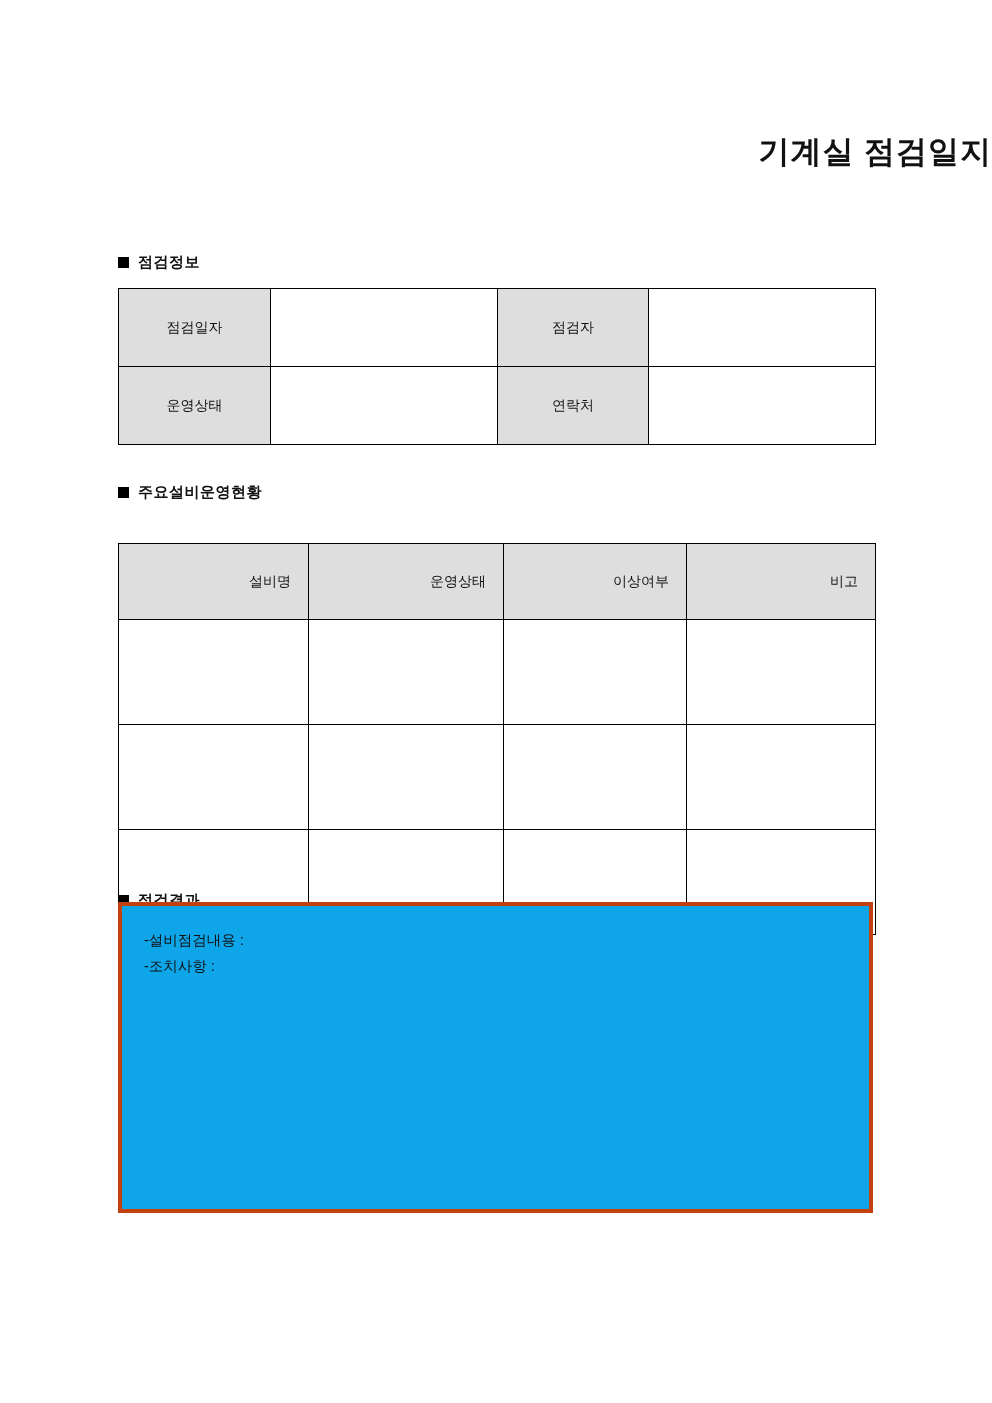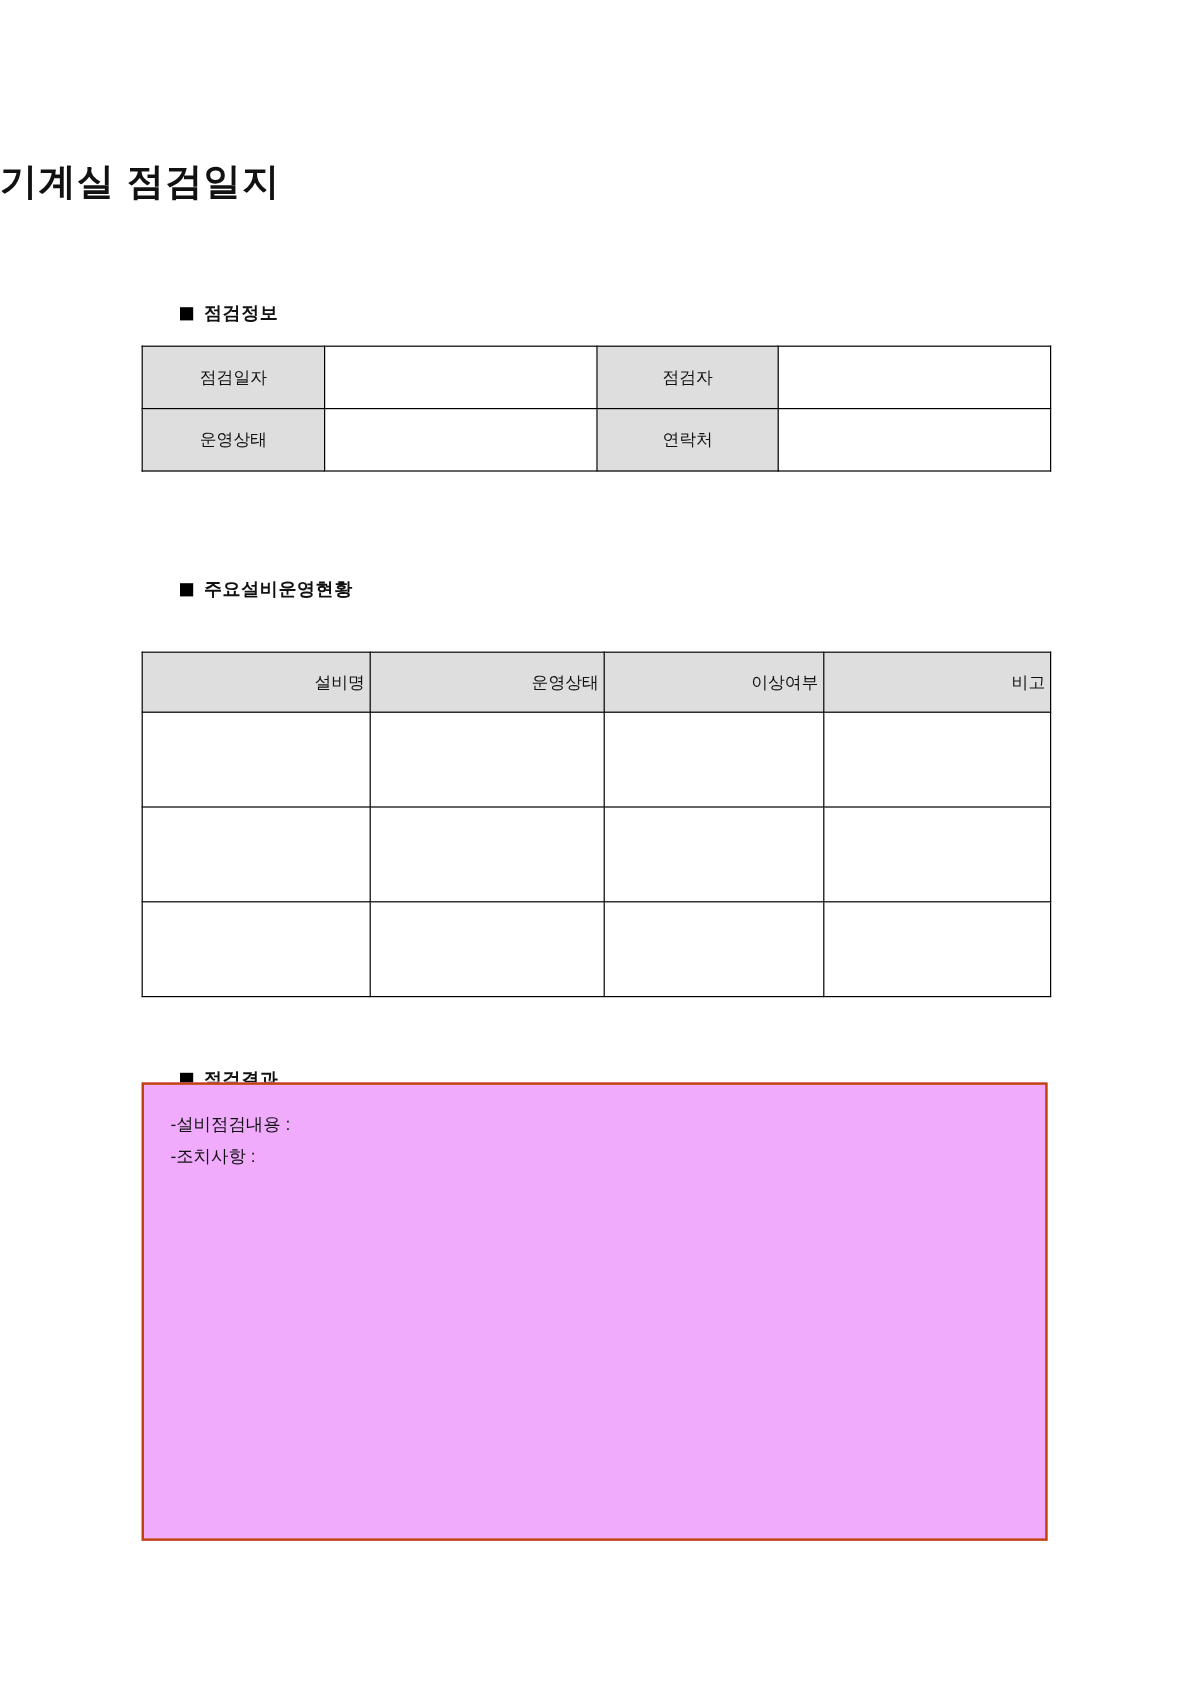--- a/index.html
+++ b/index.html
@@ -22,38 +22,37 @@
     inset: 0;
     background: #ffffff;
   }
 
   
   .doc-title {
     position: absolute;
     top: 133px;
     left: 0;
     width: 992px;
-    text-align: left;
+    text-align: right;
     font-size: 31px;
     font-weight: bold;
     letter-spacing: 1px;
     line-height: 1.2;
     color: #111111;
   }
 
   
   .section-heading {
     position: absolute;
     left: 118px;
     font-size: 15px;
     font-weight: bold;
     color: #111111;
     white-space: nowrap;
     line-height: 1;
-    margin-left: 32px;
   }
   .section-heading .bullet {
     display: inline-block;
     width: 11px;
     height: 11px;
     background: #000000;
     margin-right: 9px;
     vertical-align: -1px;
   }
   .section-heading .sec-label {
@@ -70,21 +69,21 @@
     position: absolute;
     left: 118px;
     width: 757px;
     border-collapse: collapse;
     table-layout: fixed;
     font-size: 14px;
   }
   table.form-table td,
   table.form-table th {
     border: 1px solid #000000;
-    padding: 4px;
+    padding: 17px;
     text-align: center;
     vertical-align: middle;
     font-weight: normal;
     color: #111111;
   }
   td.label-cell, th.head-cell {
     background: #dedede;
   }
 
   
@@ -104,23 +103,23 @@
   #table-equip col.e2 { width: 195px; }
   #table-equip col.e3 { width: 183px; }
   #table-equip col.e4 { width: 189px; }
 
   
   #result-box {
     position: absolute;
     left: 118px;
     top: 902px;
     width: 755px;
-    height: 382px;
-    border: 2px solid #c2410c;
-    background: #f0abfc;
+    height: 311px;
+    border: 4px solid #c2410c;
+    background: #0ea5e9;
     box-sizing: border-box;
   }
   #result-box .result-lines {
     padding: 21px 0 0 22px;
   }
   #result-box .result-line {
     font-size: 14.5px;
     line-height: 26px;
     color: #111111;
     white-space: pre;

